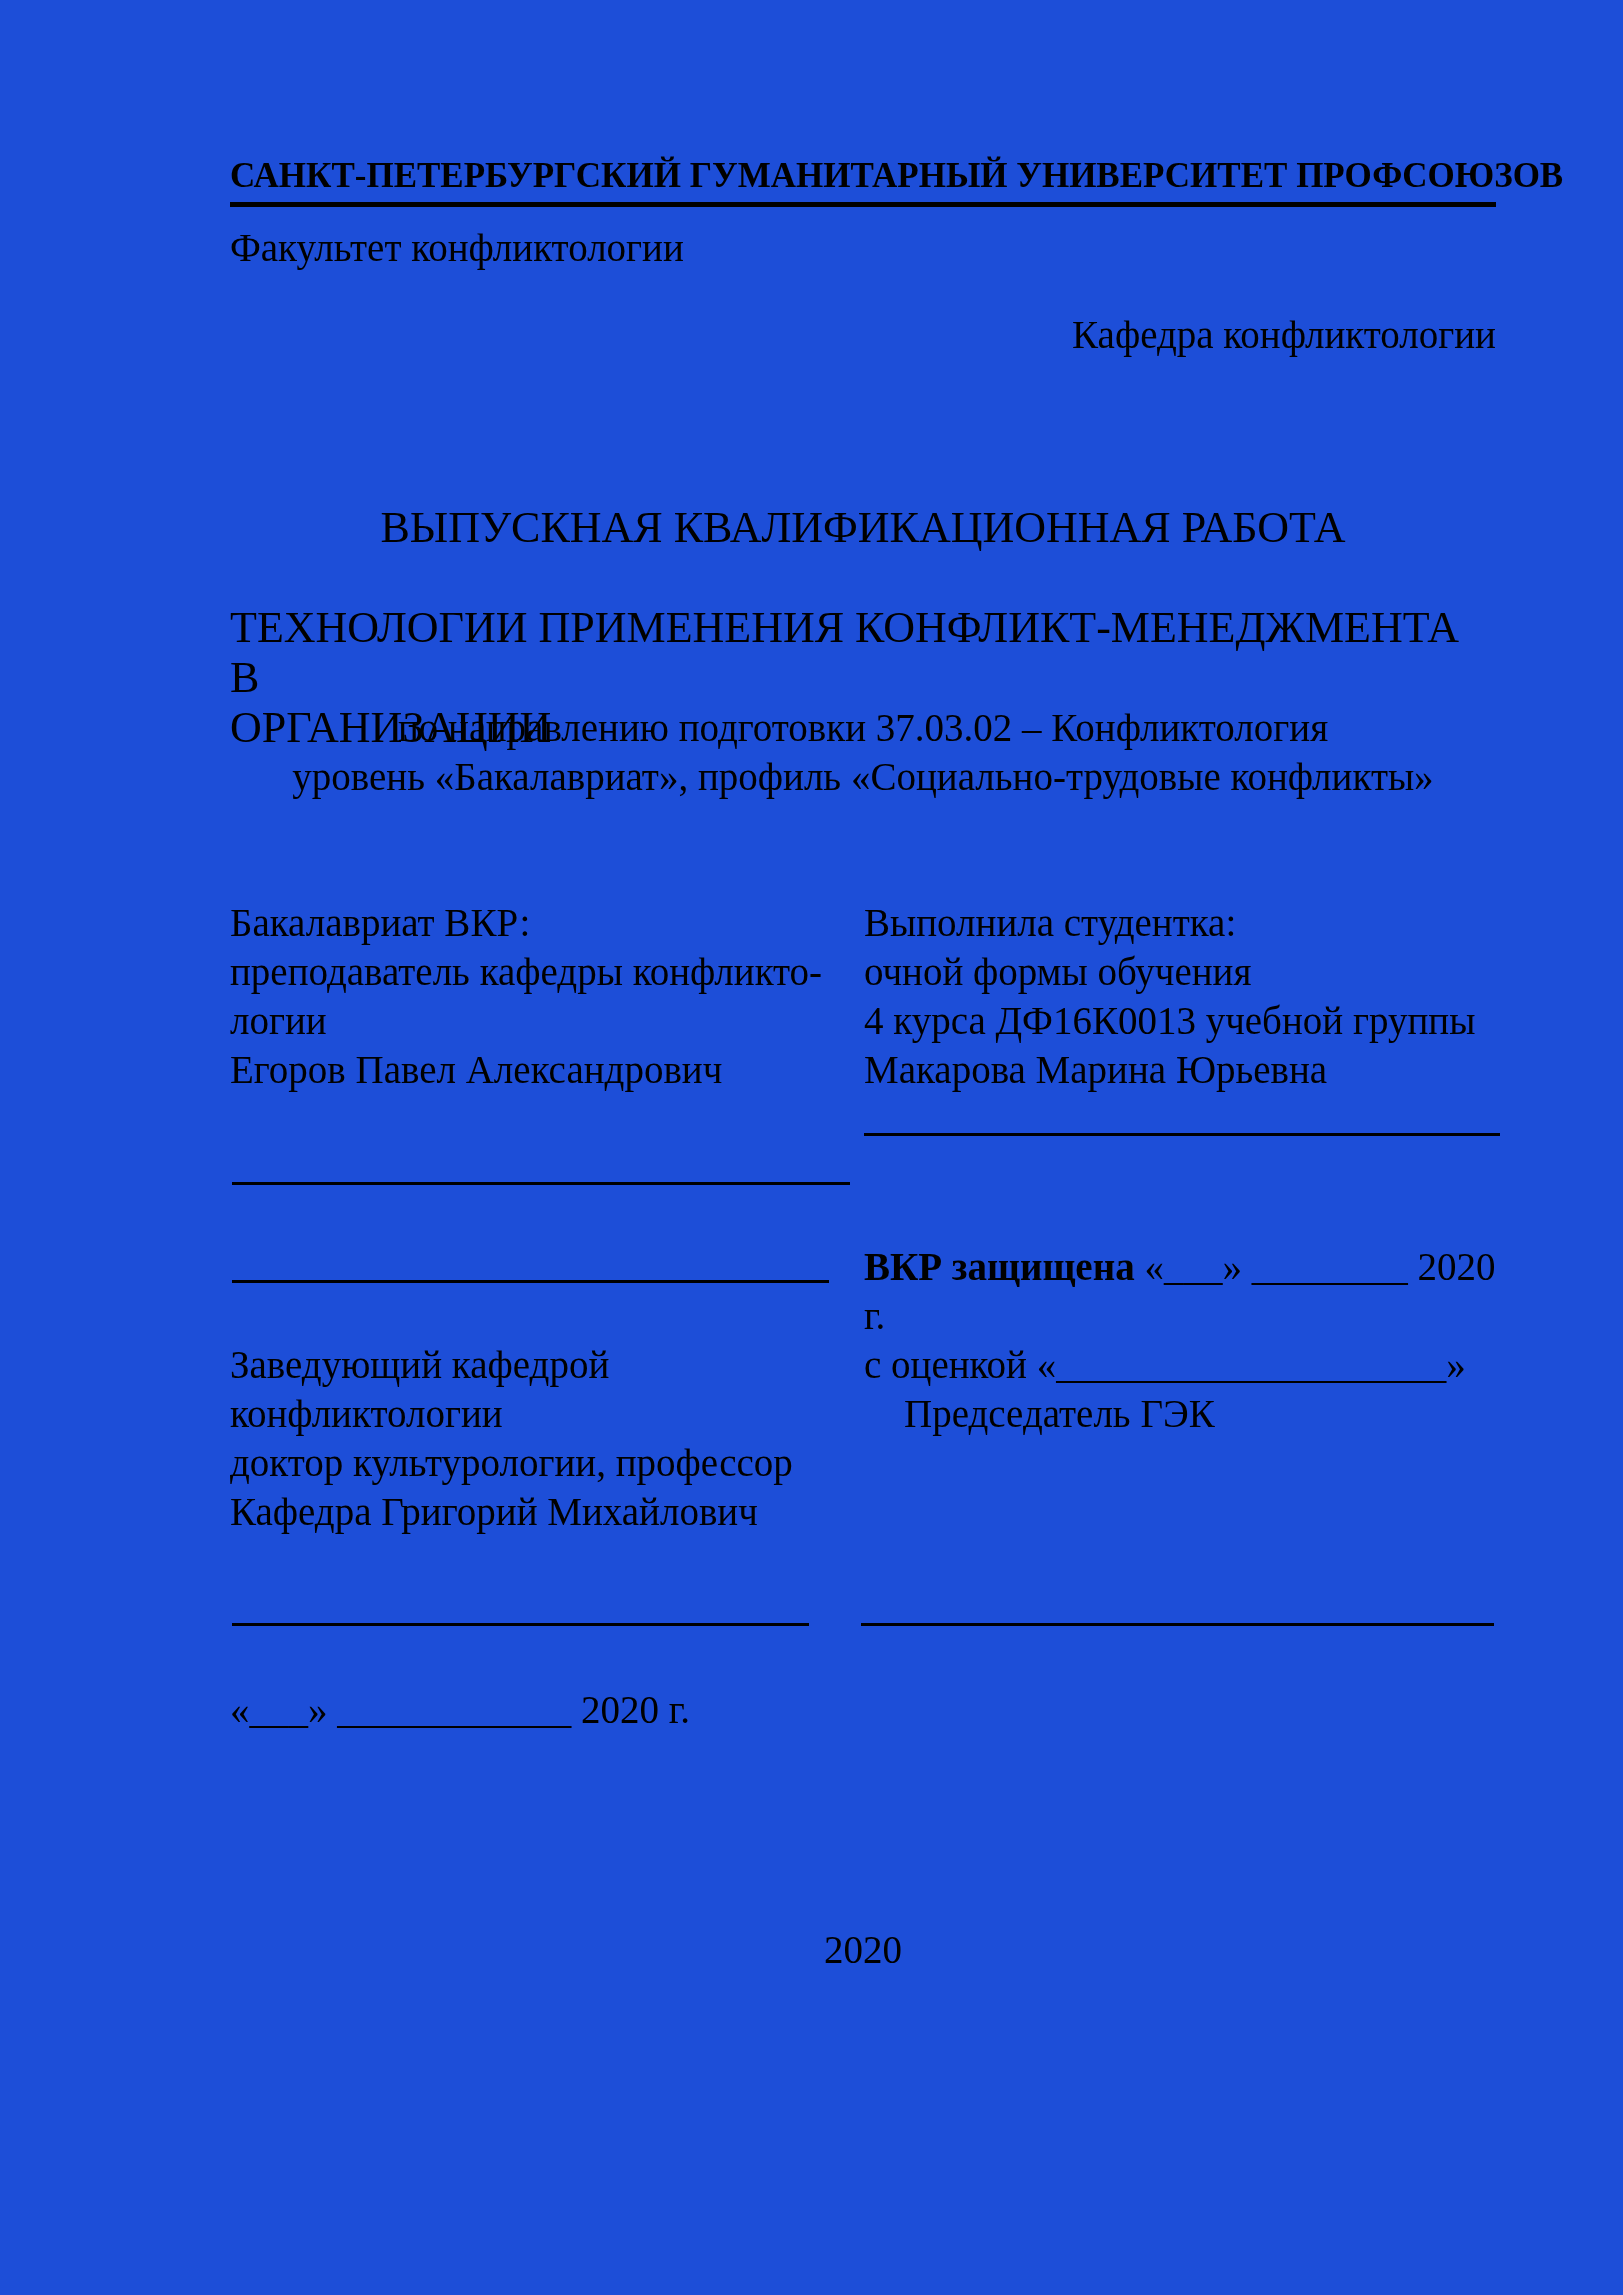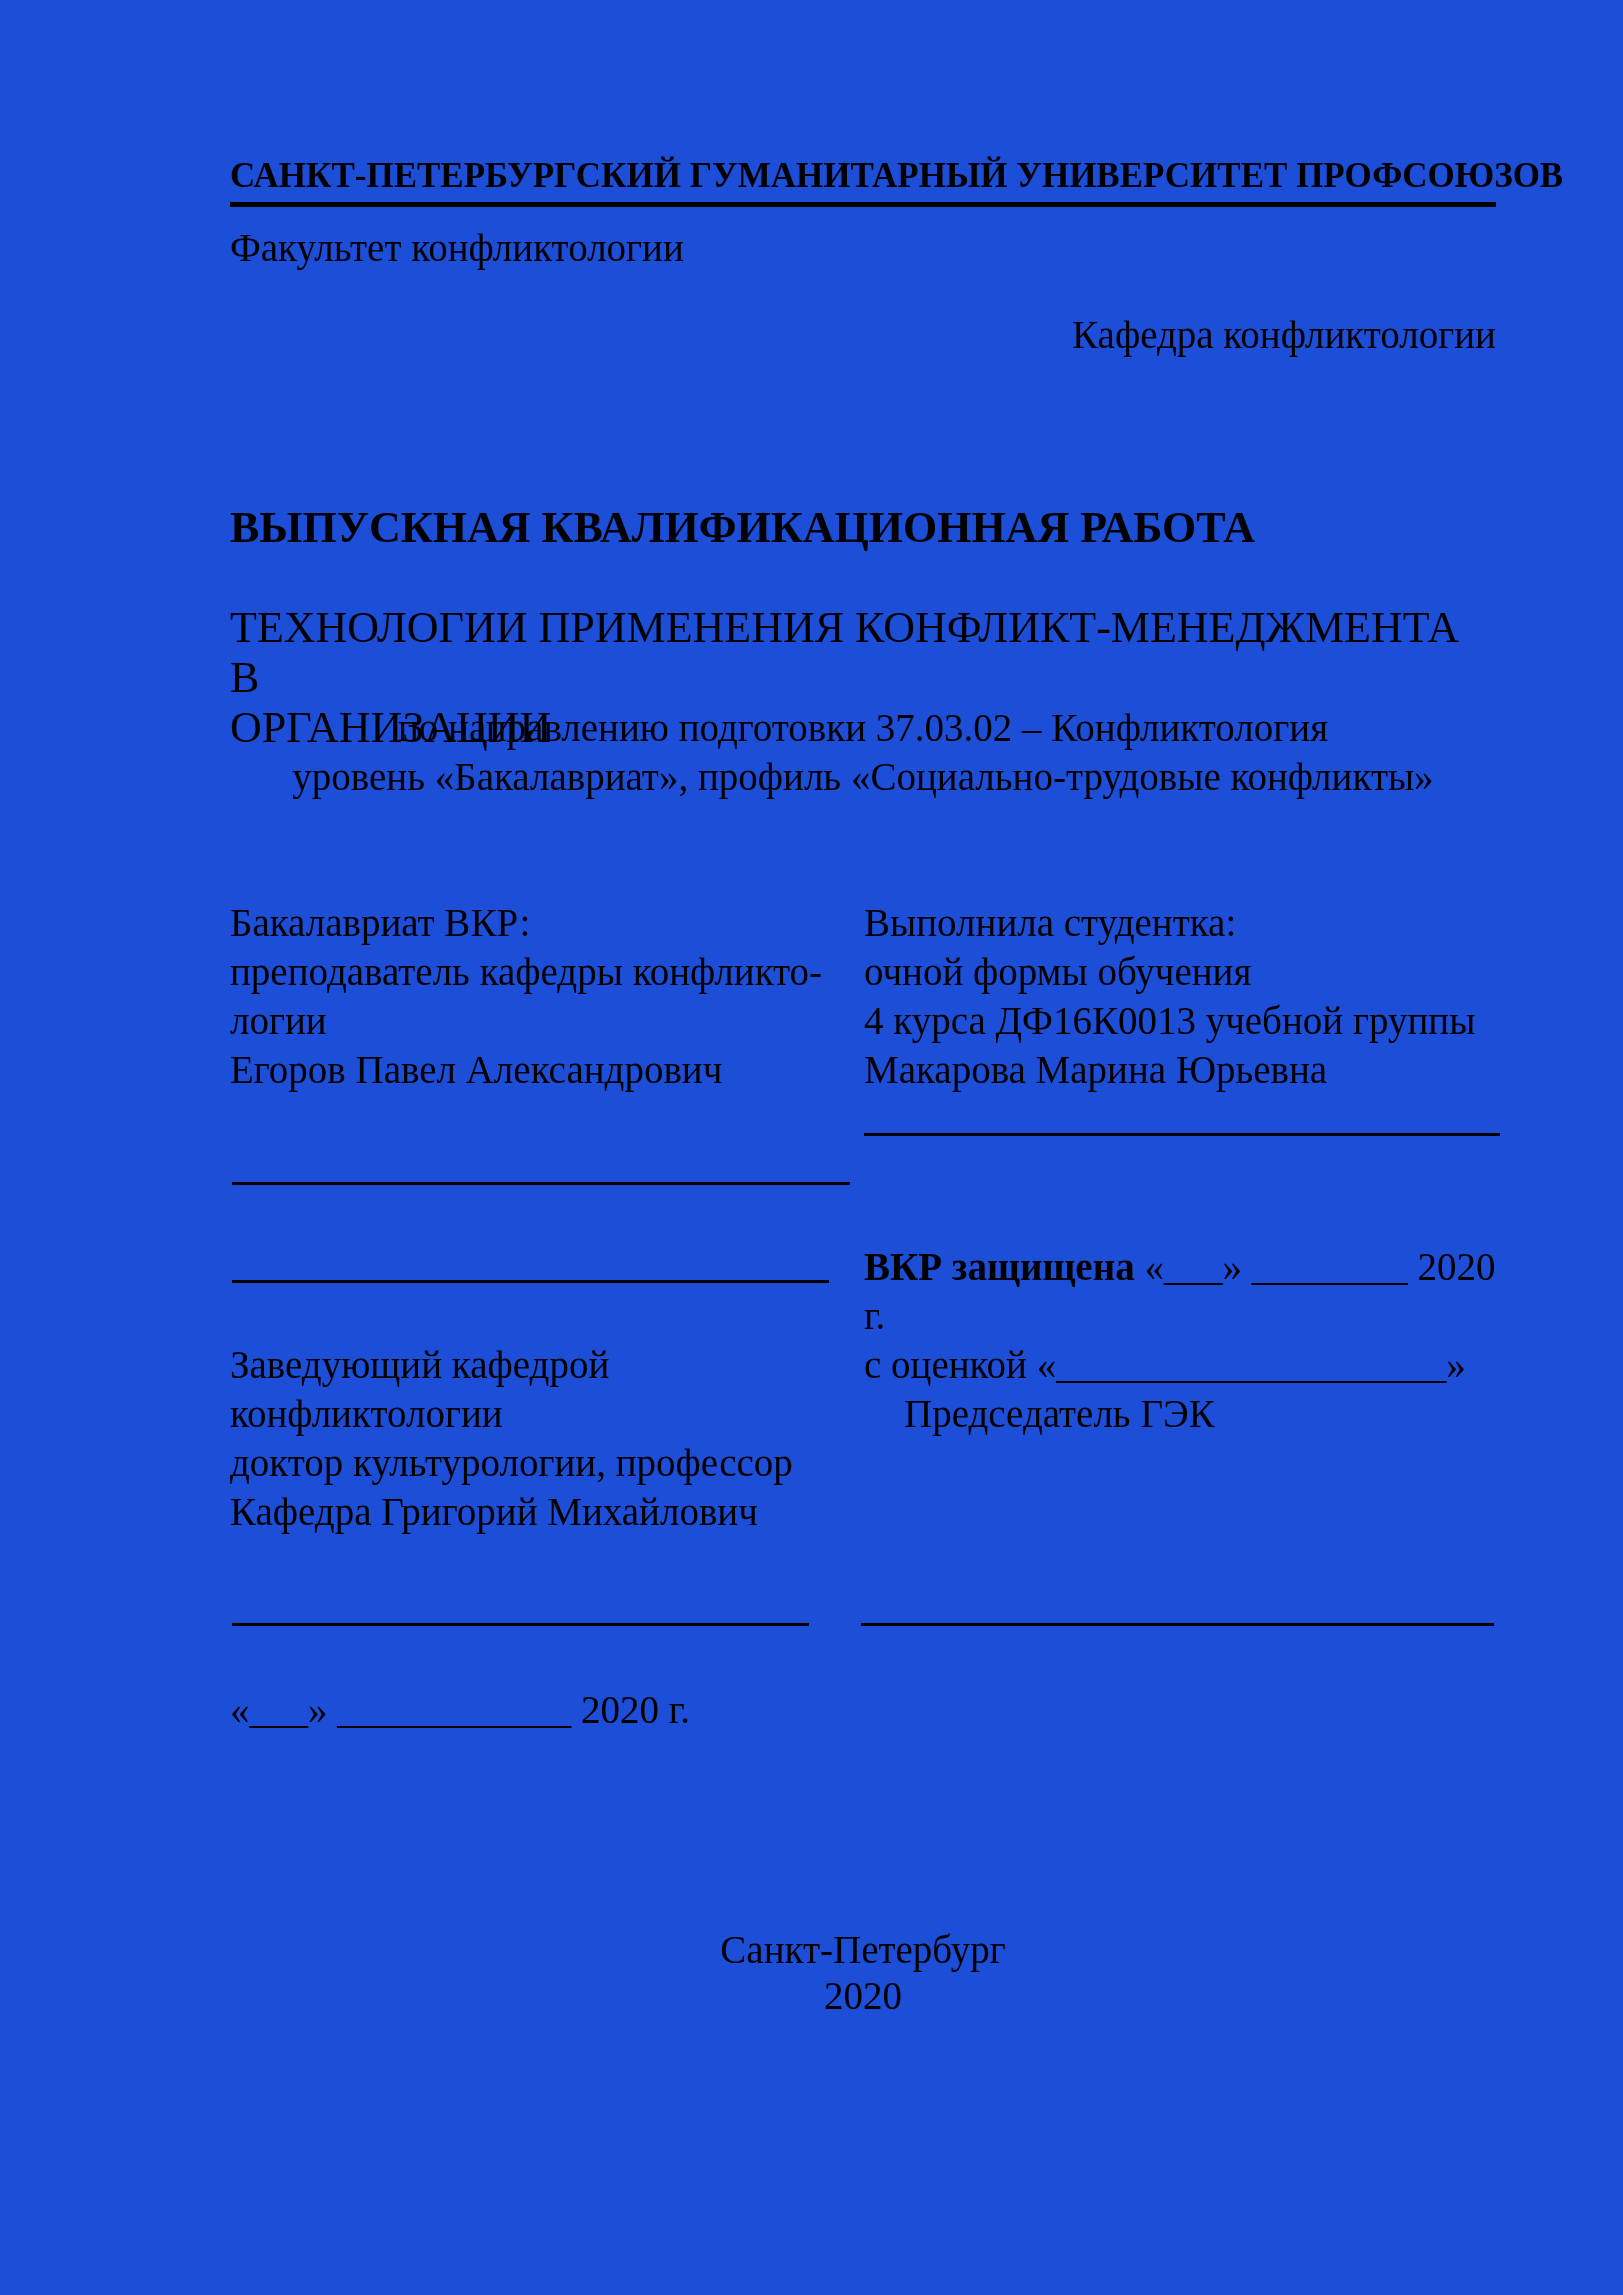--- a/index.html
+++ b/index.html
@@ -30,22 +30,22 @@
     font-size: 39px; line-height: 49px;
     text-align: left;
   }
   .department {
     left: 230px; top: 310px; width: 1266px;
     font-size: 39px; line-height: 49px;
     text-align: right;
   }
   .work-type {
     left: 230px; top: 502px; width: 1266px;
-    font-size: 44px; line-height: 52px; font-weight: bold;
-    text-align: left; white-space: nowrap;
+    font-size: 44px; line-height: 52px; font-weight: normal;
+    text-align: center; white-space: nowrap;
   }
   .theme {
     left: 230px; top: 603px; width: 1266px;
     font-size: 44px; line-height: 50px; font-weight: normal;
     text-align: left;
   }
   .direction {
     left: 230px; top: 703px; width: 1266px;
     font-size: 39px; line-height: 49px;
     text-align: center;
@@ -145,18 +145,17 @@
   </div>
 
   <div class="abs chairman">Председатель ГЭК</div>
 
   <div class="abs sig-line bottom-left-line"></div>
   <div class="abs sig-line bottom-right-line"></div>
 
   <div class="abs date-blank">«___» ____________ 2020 г.</div>
 
   <div class="abs city-block">
-    <div class="ln">Санкт-Петербург</div>
     <div class="ln">2020</div>
   </div>
 
 </div>
 
 
 </body></html>

